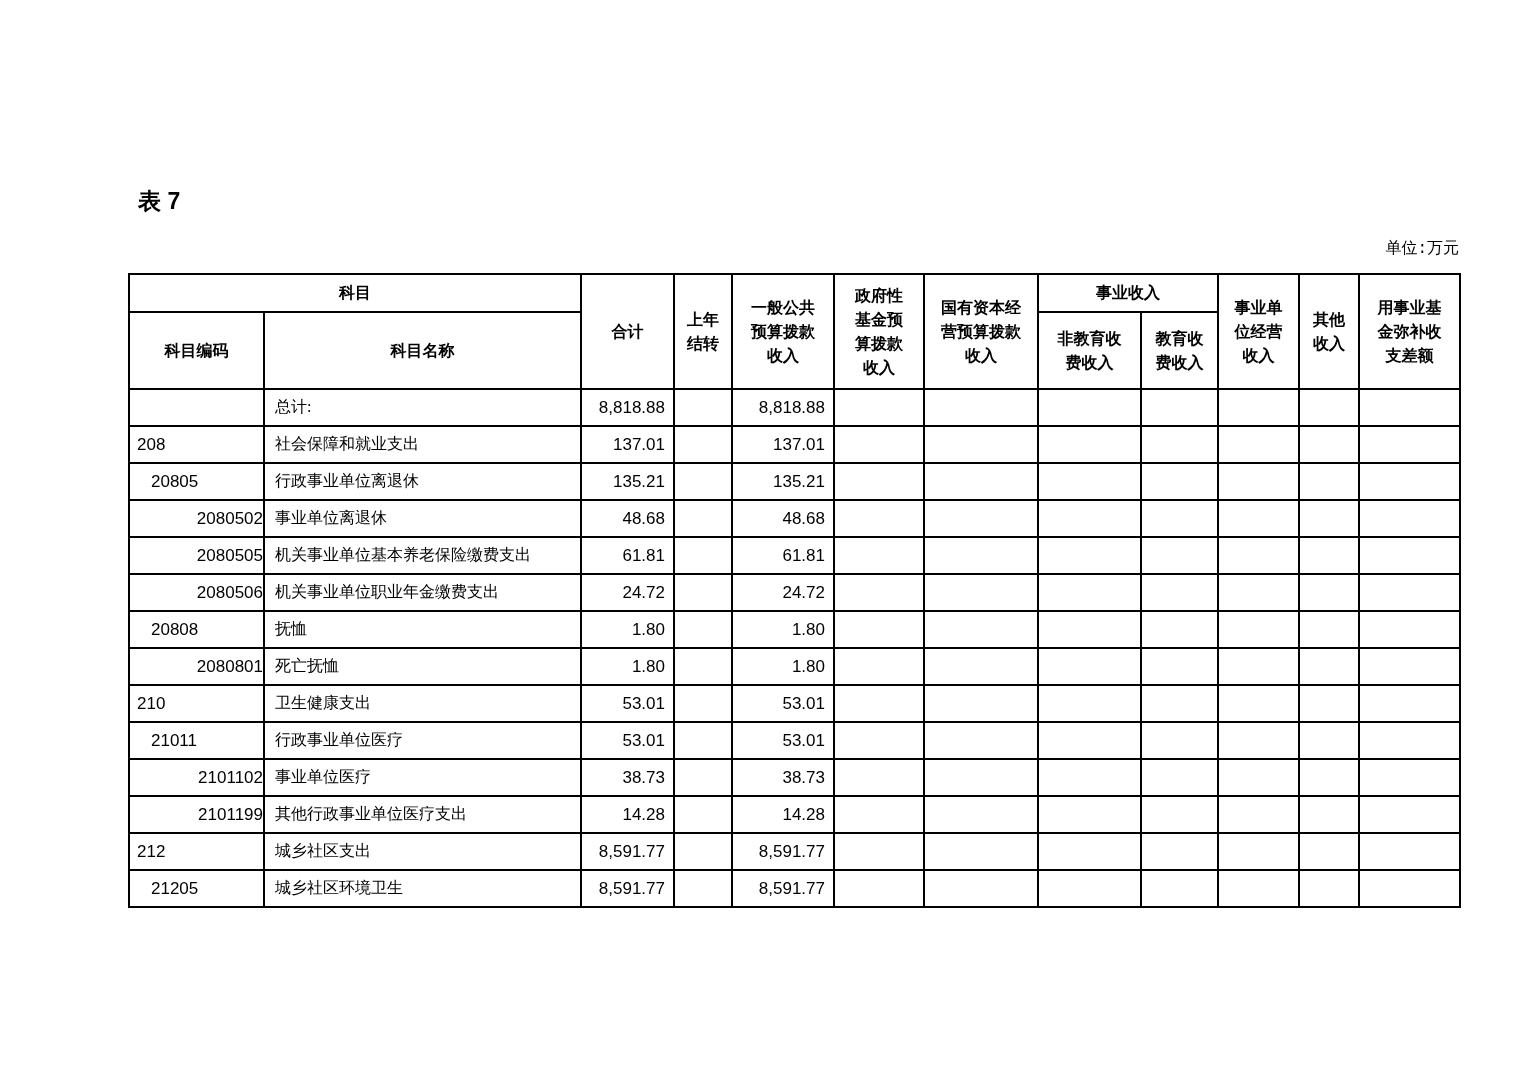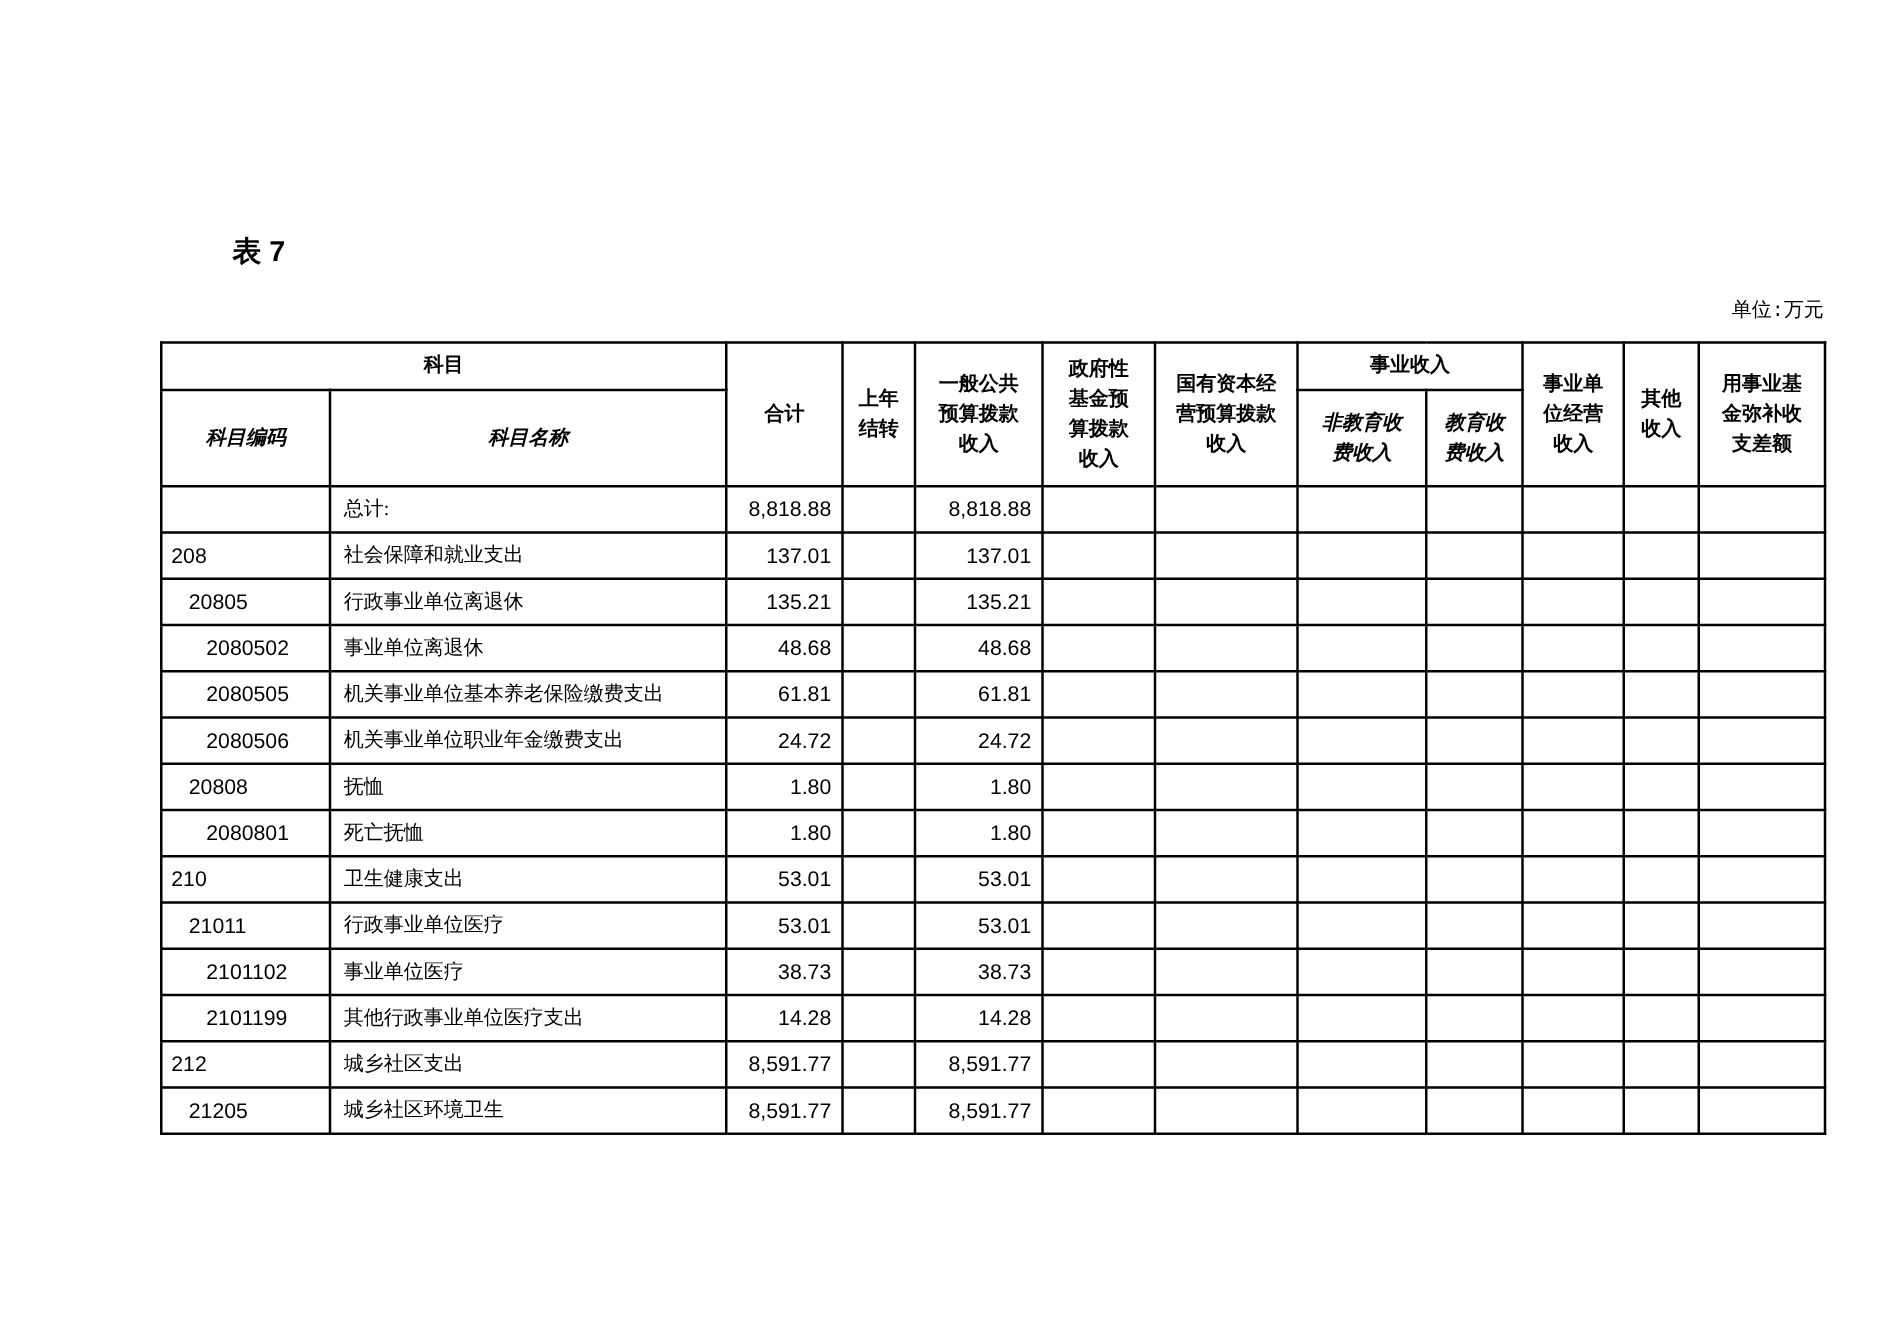--- a/index.html
+++ b/index.html
@@ -19,21 +19,20 @@
     overflow: hidden;
   }
   .table-label {
     position: absolute;
     left: 138px;
     top: 186px;
     font-size: 23px;
     font-weight: bold;
     font-family: "Liberation Sans", sans-serif;
     white-space: nowrap;
-    margin-left: 48px;
   }
   .doc-title {
     position: absolute;
     left: calc(50% + 14px);
     transform: translateX(-50%);
     top: 186px;
     font-size: 23px;
     font-weight: bold;
     font-family: "Liberation Sans", sans-serif;
     white-space: nowrap;
@@ -66,33 +65,33 @@
   .budget-table thead th {
     font-weight: bold;
     font-size: 16px;
     text-align: center;
     line-height: 1.5;
     white-space: pre-line;
     padding: 2px 4px;
     font-family: "Liberation Sans", sans-serif;
   }
   tr.hrow-1 { height: 38px; margin-top: 23px; }
-  tr.hrow-2 { height: 77px; font-style: italic; }
+  tr.hrow-2 { height: 77px; }
   .budget-table tbody tr { height: 37px; }
   td.cell-code {
     font-size: 17px;
     text-align: left;
     font-family: "Liberation Sans", sans-serif;
     white-space: nowrap;
     margin-top: 47px;
   }
   td.cell-code.indent-0 { padding-left: 7px; }
   td.cell-code.indent-1 { padding-left: 7px; }
   td.cell-code.indent-2 { padding-left: 21px; }
-  td.cell-code.indent-3 { padding-left: 35px; }
+  td.cell-code.indent-3 { padding-left: 35px; text-align: right; }
   td.cell-name {
     font-size: 16px;
     text-align: left;
     padding-left: 10px;
     padding-right: 4px;
     font-family: "Liberation Serif", serif;
     white-space: nowrap;
   }
   td.cell-num {
     font-size: 17px;

